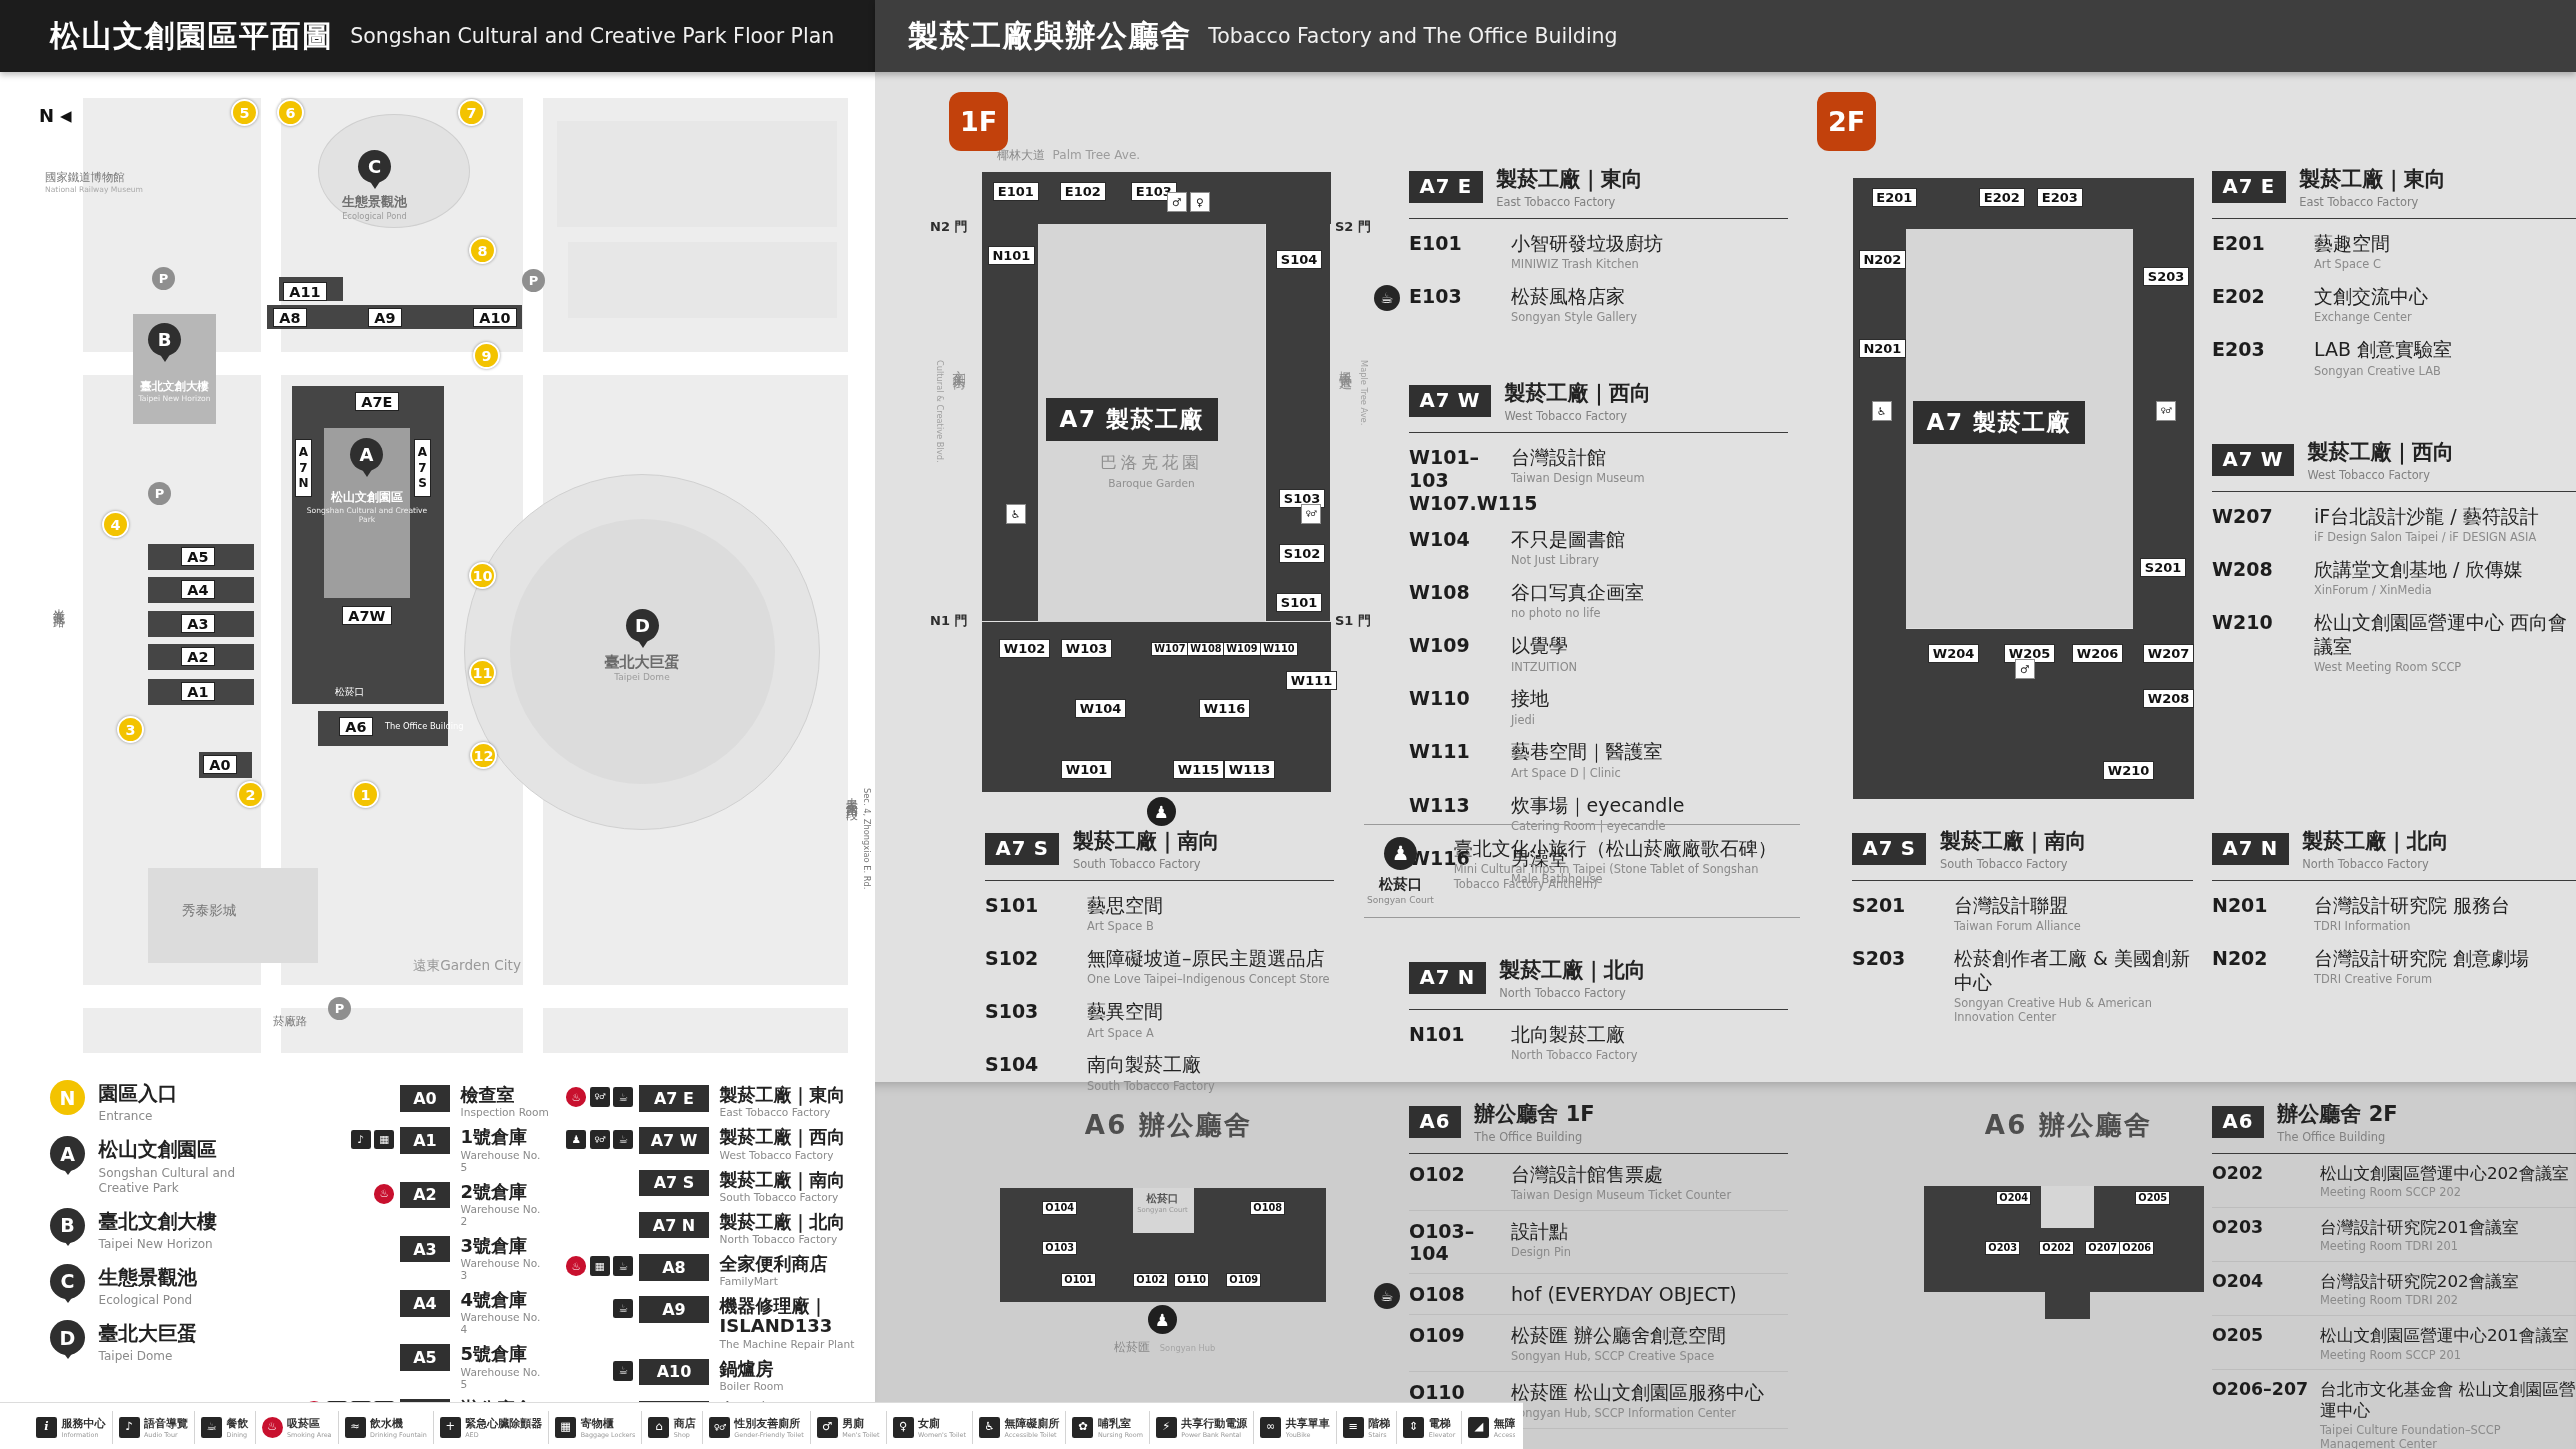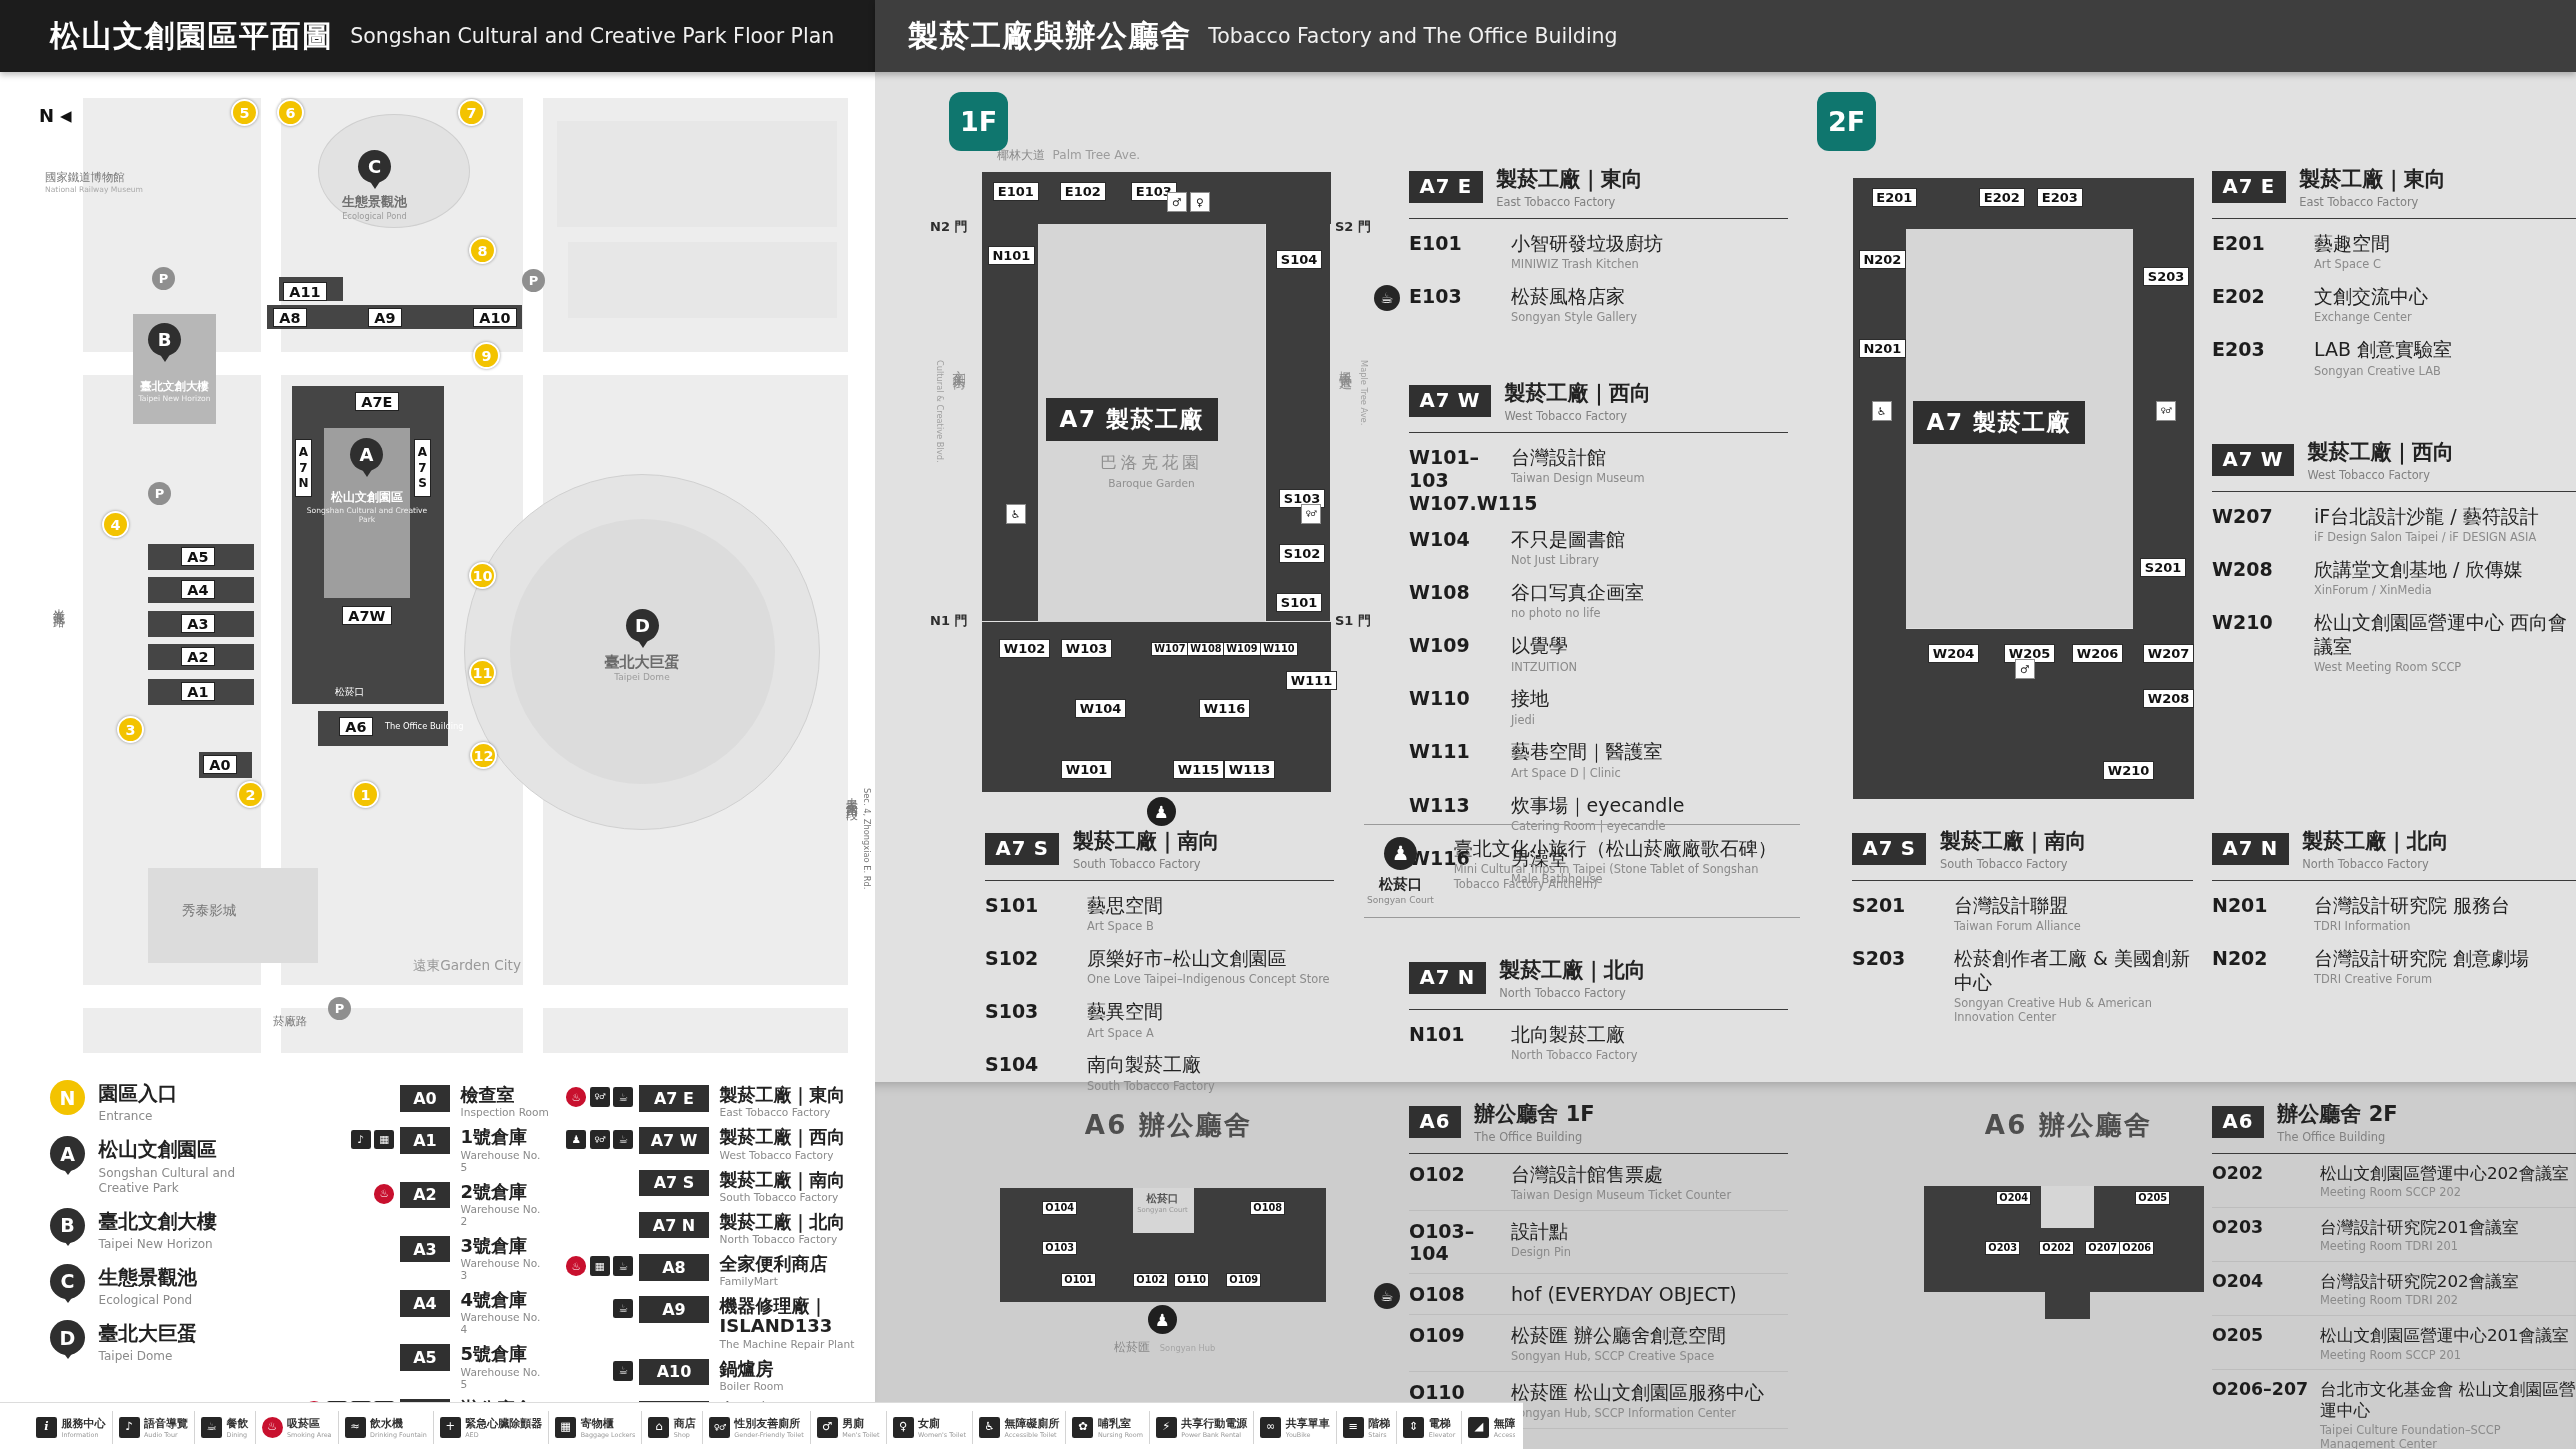--- a/index.html
+++ b/index.html
@@ -70,21 +70,21 @@
 .lg3 .lgchip{width:70px}
 .lg-zh{font-size:18px;font-weight:bold;line-height:1.1}
 .lg-en{font-size:10.6px;color:#8a8a8a;margin-top:1.5px}
 
 .strip{position:absolute;left:30px;top:1408px;width:1485px;height:38px;display:flex;align-items:center;z-index:6;overflow:hidden}
 .st-item{display:flex;align-items:center;gap:4.5px;padding:0 6px;border-right:0.8px solid #d4d4d4;height:33px;flex:none}
 .st-item .am{width:21px;height:21px;font-size:11.4px}
 .st-zh{display:block;font-size:11px;font-weight:bold;color:#333;white-space:nowrap}
 .st-en{display:block;font-size:6.4px;color:#999;white-space:nowrap}
 
-.fbadge{position:absolute;width:59px;height:59px;border-radius:12px;background:#0f766e;color:#fff;font-size:27px;font-weight:bold;display:flex;align-items:center;justify-content:center;z-index:4}
+.fbadge{position:absolute;width:59px;height:59px;border-radius:12px;background:#c2410c;color:#fff;font-size:27px;font-weight:bold;display:flex;align-items:center;justify-content:center;z-index:4}
 .plan{position:absolute;z-index:2}
 .dk{position:absolute;background:#3d3d3d}
 .lt{position:absolute;background:#d6d6d6}
 .chip{position:absolute;background:#fff;border:0.8px solid #2b2b2b;color:#111;font-weight:bold;font-size:13px;padding:1.5px 3.8px;line-height:1.1;z-index:3;white-space:nowrap}
 .chip.sm{font-size:9.8px;padding:0.8px 2.3px}
 .plabel{position:absolute;background:#2f2f2f;color:#fff;font-weight:bold;font-size:23px;padding:6px 13.6px;z-index:3;white-space:nowrap;letter-spacing:1.5px}
 .garden{position:absolute;text-align:center;color:#909090;z-index:2}
 .g-zh{font-size:16.7px;letter-spacing:3.8px}
 .g-en{font-size:10.6px;margin-top:3px}
 .gate{position:absolute;font-size:13px;font-weight:bold;color:#2e2e2e;white-space:nowrap;z-index:3}
@@ -609,21 +609,21 @@
           <span class="rt">
             <span class="rzh">藝思空間</span>
             <span class="ren">Art Space B</span>
           </span>
         </div>
 
         <div class="room">
 
           <b class="rcode">S102</b>
           <span class="rt">
-            <span class="rzh">原樂好市–松山文創園區</span>
+            <span class="rzh">無障礙坡道–原民主題選品店</span>
             <span class="ren">One Love Taipei–Indigenous Concept Store</span>
           </span>
         </div>
 
         <div class="room">
 
           <b class="rcode">S103</b>
           <span class="rt">
             <span class="rzh">藝異空間</span>
             <span class="ren">Art Space A</span>

